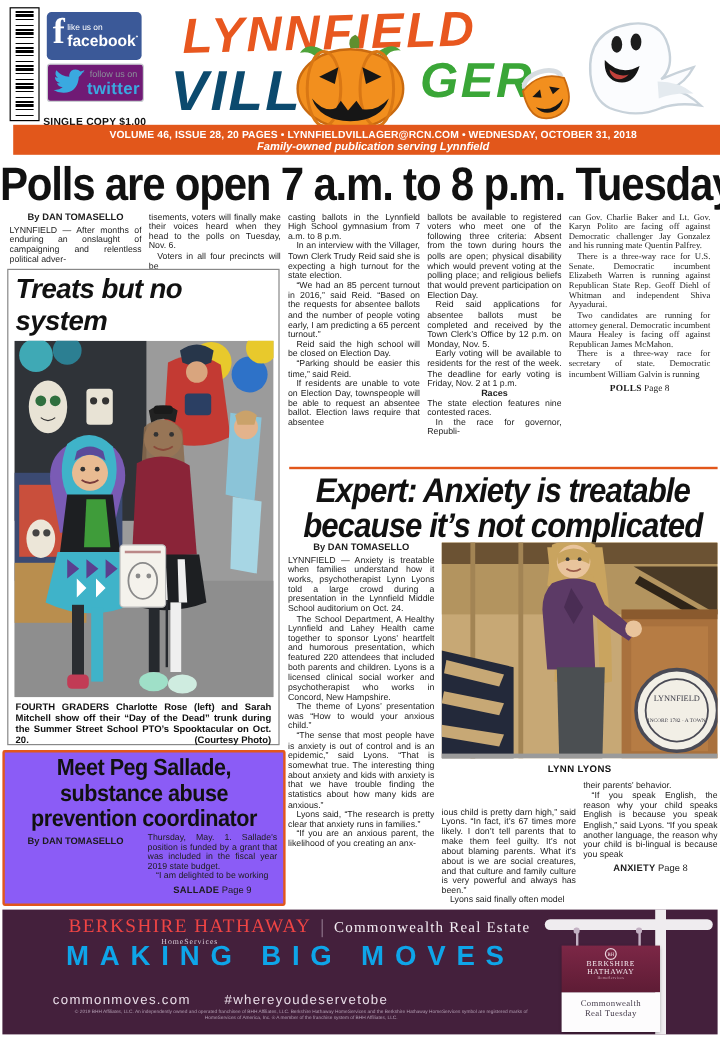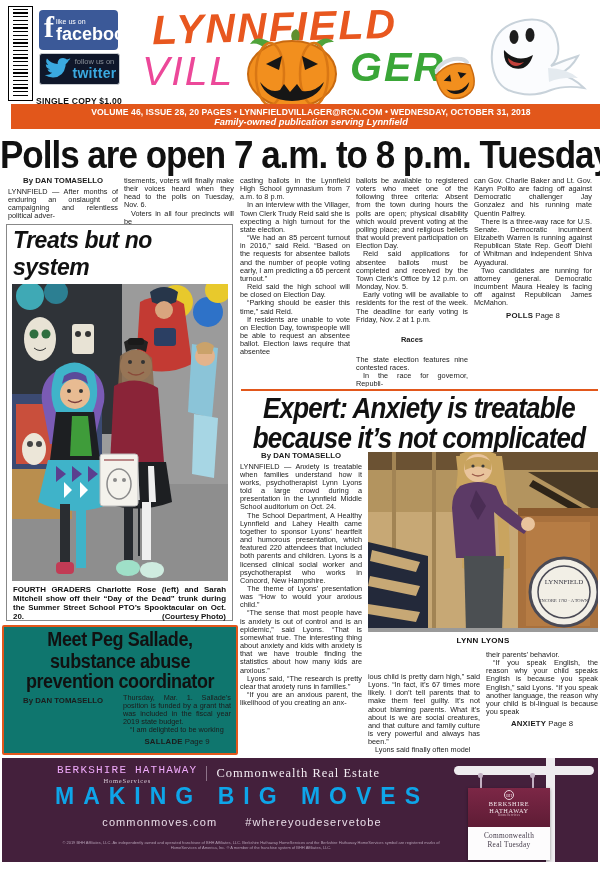--- a/index.html
+++ b/index.html
@@ -18,38 +18,38 @@
     width:100%; height:100%;
     background:repeating-linear-gradient(180deg,#000 0 1.5px,#fff 1.5px 3px,#000 3px 5.5px,#fff 5.5px 7px,#000 7px 8px,#fff 8px 11.5px,#000 11.5px 12.5px,#fff 12.5px 15px);
   }
   .fb-badge{
     left:39px; top:10px; width:79px; height:40px; background:#3b5998; border-radius:4px;
     display:flex; align-items:center; padding:3px; color:#fff;
   }
   .fb-f{ font-weight:bold; font-size:30px; font-family:"Liberation Serif",serif; margin:-6px 2px 0 2px; }
   .fb-txt{ line-height:1; flex:1; }
   .fb-line1{ font-size:7px; }
-  .fb-line2{ font-size:18px; font-weight:bold; }
+  .fb-line2{ font-size:13px; font-weight:bold; }
   .tw-badge{
-    left:39px; top:53px; width:81px; height:32px; background:#0f172a; border:1px solid #c9cdd1; border-radius:3px;
+    left:39px; top:53px; width:81px; height:32px; background:#701a75; border:1px solid #c9cdd1; border-radius:3px;
     display:flex; align-items:center; padding:2px;
   }
   .tw-txt{ line-height:1.05; flex:1; text-align:center; }
   .tw-line1{ font-size:7.5px; color:#8a9199; }
   .tw-line2{ font-size:14px; font-weight:bold; color:#3aa9e0; letter-spacing:.3px; }
   .single-copy{ left:36px; top:96px; font-size:8.6px; font-weight:bold; letter-spacing:.2px; }
 
   .logo{ left:142px; top:2px; width:330px; height:100px; }
   .logo-line1{
     position:absolute; left:10px; top:2px; font-size:41px; font-weight:bold; font-style:italic;
     color:#e8571f; letter-spacing:2px; transform:rotate(-1.5deg); white-space:nowrap;
   }
   .logo-line2a{
-    position:absolute; left:0px; top:46px; font-size:41px; font-weight:normal; font-style:italic;
-    color:#ec4899; letter-spacing:2px;
+    position:absolute; left:0px; top:46px; font-size:47px; font-weight:bold; font-style:italic;
+    color:#0c4a6e; letter-spacing:2px;
   }
   .logo-line2b{
     position:absolute; left:208px; top:42px; font-size:41px; font-weight:bold; font-style:italic;
     color:#3aa637; letter-spacing:2px;
   }
   .logo-pumpkin{ position:absolute; left:100px; top:26px; }
   .logo-bucket{ position:absolute; left:288px; top:48px; }
   .ghost{ left:462px; top:6px; }
 
   .banner{
@@ -60,46 +60,46 @@
 
   
   .lead-headline{
     left:0; top:132px; width:600px; text-align:center; font-size:35px; font-weight:bold;
     letter-spacing:-1px; transform:scaleY(1.12); transform-origin:top; white-space:nowrap;
   }
   .bodycol{ font-size:7.3px; line-height:8.15px; text-align:justify; color:#1c1c1c; overflow:hidden; }
   .bodycol p{ margin:0; text-indent:7px; }
   .bodycol p:first-child{ text-indent:0; }
   .byline{ font-weight:bold; font-size:7.8px; text-align:center; margin-bottom:2.5px; }
-  .subhead{ font-weight:bold; text-align:center; margin:12px 0; font-size:7.5px; }
+  .subhead{ font-weight:bold; text-align:center; margin:0 0; font-size:7.5px; }
   .jump{ text-align:center; font-size:7.8px; margin-top:4px; }
   .jump b{ letter-spacing:.2px; }
 
   .col1{ left:8px;  top:177px; width:110px; height:48px; }
   .col2{ left:124px; top:177px; width:110px; height:48px; }
   .col3{ left:240px; top:177px; width:110px; height:210px; }
   .col4{ left:356px; top:177px; width:112px; height:210px; }
-  .col5{ left:474px; top:177px; width:118px; height:210px; }
+  .col5{ left:474px; top:177px; width:118px; height:210px;font-family:Liberation Serif, serif; }
 
   
   .treats-box{
     left:6px; top:224px; width:227px; height:397px; border:1px solid #888; background:#fff;
   }
   .treats-headline{
     font-style:italic; font-weight:bold; font-size:23px; letter-spacing:-.5px; padding:2px 6px 3px 6px;
   }
   .treats-photo{ display:block; margin:0 auto; }
   .treats-caption{
     font-size:7.9px; font-weight:bold; line-height:9px; text-align:justify; padding:4px 6px;
   }
   .credit{ float:right; }
 
   
   .sallade-box{
-    left:2px; top:625px; width:236px; height:130px; background:#0f766e; border:2px solid #e2571b; border-radius:2px;
+    left:2px; top:625px; width:236px; height:130px; background:#8b5cf6; border:2px solid #e2571b; border-radius:2px;
     padding:3px 5px;
   }
   .sallade-headline{
     font-weight:bold; font-size:18px; line-height:19.5px; text-align:center; letter-spacing:-.4px;
     transform:scaleY(1.08); transform-origin:top;
   }
   .sallade-cols{ position:relative; margin-top:5px; }
   .sallade-col1{ position:absolute; left:0; top:0; width:108px; height:62px; }
   .sallade-col2{ position:absolute; left:114px; top:0; width:108px; height:62px; }
   .sallade-byline{ margin-top:3px; }
@@ -114,29 +114,29 @@
   .anx-photo{ left:368px; top:452px; }
   .anx-photo-caption{
     left:368px; top:636px; width:230px; text-align:center; font-weight:bold; font-size:8px; letter-spacing:.3px;
   }
   .anx-col2{ left:368px; top:651px; width:112px; height:138px;margin-top:22px; }
   .anx-col3{ left:486px; top:651px; width:112px; height:138px; }
 
   
   .ad{ left:2px; top:758px; width:596px; height:104px; background:#44203c; color:#fff; overflow:hidden; }
   .ad-header{ position:absolute; left:55px; top:7px; display:flex; align-items:flex-start; }
-  .ad-brand{ font-family:Liberation Mono, monospace; font-size:11px; letter-spacing:1.2px; color:#f0abfc; text-align:center; line-height:1; }
+  .ad-brand{ font-family:Liberation Serif, serif; font-size:16px; letter-spacing:1.2px; color:#ef4444; text-align:center; line-height:1; }
   .ad-brand-sub{ font-family:"Liberation Serif",serif; font-size:6.5px; letter-spacing:.8px; color:#d9cbd8; margin-top:1px; }
   .ad-divider{ width:1px; height:15px; background:#8d7389; margin:1px 9px 0 9px; }
   .ad-brand-right{ font-family:"Liberation Serif",serif; font-size:12.5px; letter-spacing:1px; color:#f3edf3; padding-top:1px; }
   .ad-headline{
     position:absolute; left:30px; top:25px; width:420px; text-align:center;
     font-size:23px; font-weight:bold; letter-spacing:9px; color:#0ea5e9; white-space:nowrap;
   }
-  .ad-links{ position:absolute; left:30px; top:58px; width:420px; text-align:center; font-size:11px; letter-spacing:1.1px; color:#e9dde8; }
+  .ad-links{ position:absolute; left:30px; top:70px; width:420px; font-size:11px; letter-spacing:1.1px; color:#e9dde8; }
   .ad-links span{ margin:0 12px; }
   .ad-fineprint{
     position:absolute; left:58px; top:83px; width:382px; font-size:4px; line-height:4.8px;
     text-align:center; color:#b49fb4;
   }
   .sign-arm{ position:absolute; left:452px; top:8px; width:140px; height:9px; background:#efecef; border-radius:5px; }
   .sign-post{ position:absolute; left:544px; top:-2px; width:9px; height:108px; background:#efecef; }
   .sign-hanger{ position:absolute; top:17px; width:1.5px; height:14px; background:#c3b1c3; }
   .sign-hanger::after{ content:""; position:absolute; left:-1.6px; top:-2px; width:4.5px; height:4.5px; border-radius:50%; background:#c3b1c3; }
   .sign{ position:absolute; left:466px; top:30px; width:82px; height:72px; box-shadow:0 1px 3px rgba(0,0,0,.4); }
@@ -252,20 +252,21 @@
   <div>
       <p>The state election features nine contested races.</p>
       <p>In the race for governor, Republi-</p>
     </div>
 </div>
 <div class="abs bodycol col5">
   <div>
       <p>can Gov. Charlie Baker and Lt. Gov. Karyn Polito are facing off against Democratic challenger Jay Gonzalez and his running mate Quentin Palfrey.</p>
       <p>There is a three-way race for U.S. Senate. Democratic incumbent Elizabeth Warren is running against Republican State Rep. Geoff Diehl of Whitman and independent Shiva Ayyadurai.</p>
       <p>Two candidates are running for attorney general. Democratic incumbent Maura Healey is facing off against Republican James McMahon.</p>
+      <p>There is a three-way race for secretary of state. Democratic incumbent William Galvin is running</p>
     </div>
   <div class="jump">
     <b>POLLS</b> <span>Page 8</span>
   </div>
 </div>
 
 <div class="abs treats-box">
   <div class="treats-headline">Treats but no system</div>
   <svg class="treats-photo" width="216" height="297" viewBox="0 0 216 297">
     <rect width="216" height="297" fill="#9b9b9b"></rect>
@@ -340,21 +341,21 @@
 </div>
 
 <div class="abs sallade-box">
   <div class="sallade-headline">Meet Peg Sallade, substance abuse prevention coordinator</div>
   <div class="sallade-cols">
     <div class="bodycol sallade-col1">
       <div class="byline sallade-byline">By DAN TOMASELLO</div>
     </div>
     <div class="bodycol sallade-col2">
       <div>
-          <p>Thursday, Mar. 1. Sallade’s position is funded by a grant that was included in the fiscal year 2019 state budget.</p>
+          <p>Thursday, May. 1. Sallade’s position is funded by a grant that was included in the fiscal year 2019 state budget.</p>
           <p>“I am delighted to be working</p>
         </div>
       <div class="jump">
         <b>SALLADE</b> <span>Page 9</span>
       </div>
     </div>
   </div>
 </div>
 
 <div class="abs orange-rule"></div>

